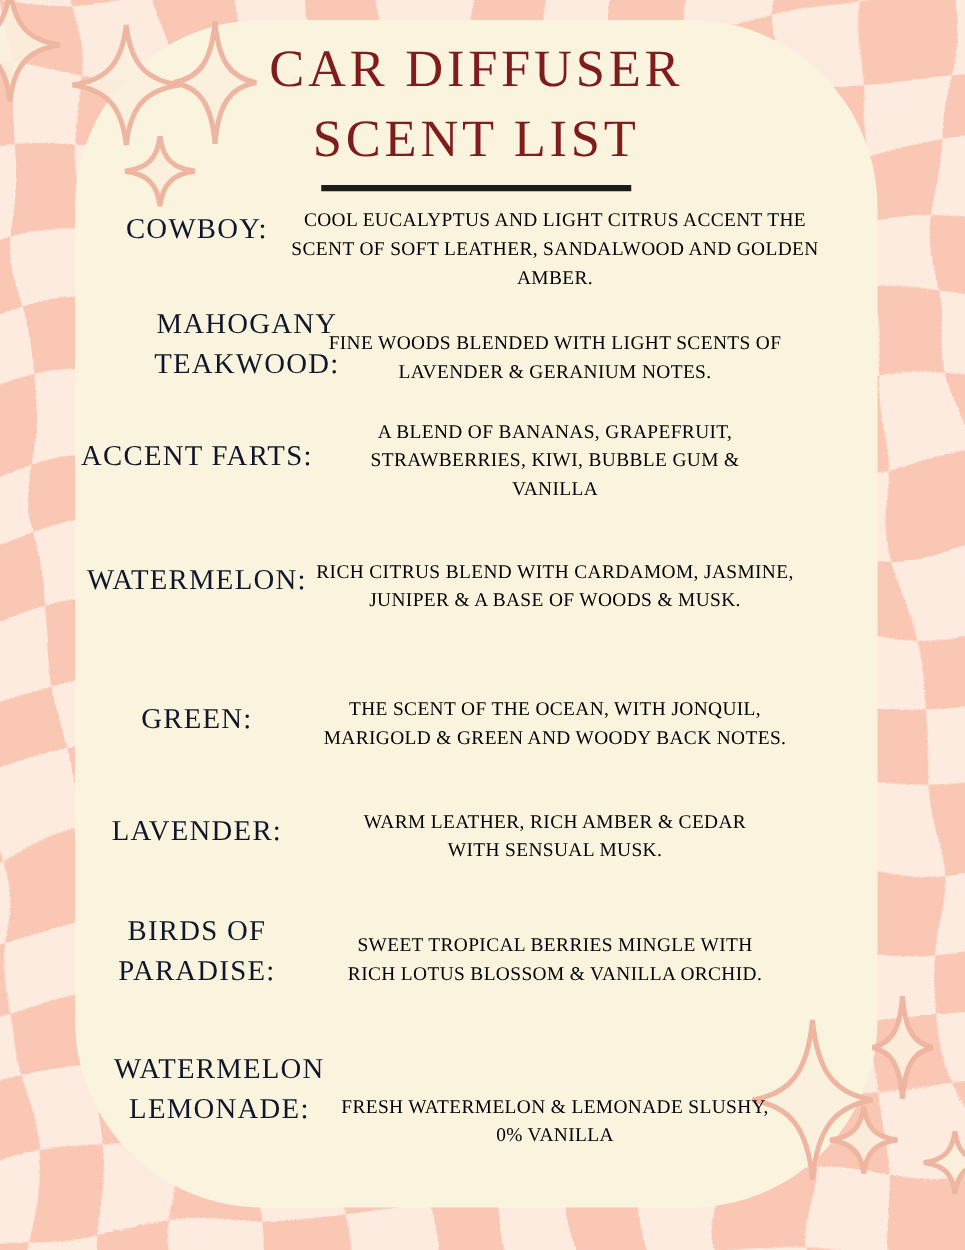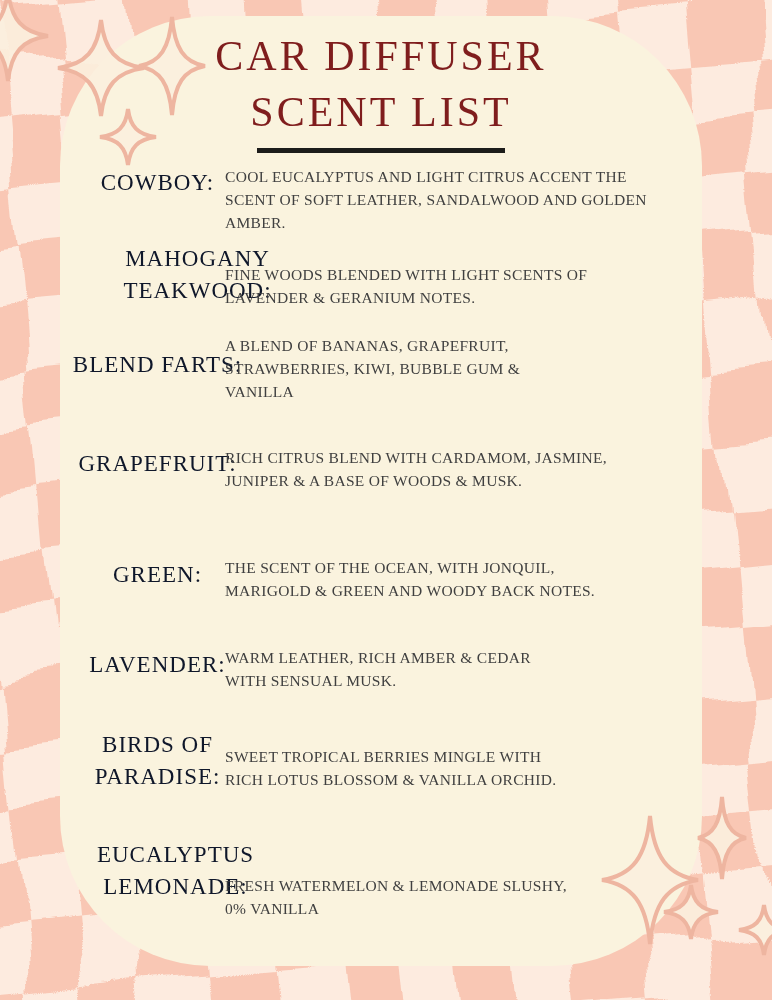--- a/index.html
+++ b/index.html
@@ -55,25 +55,26 @@
     left: 0; width: 195px;
     text-align: center;
     font-size: 23px;
     line-height: 32px;
     letter-spacing: 1px;
     color: #0f172a;
     white-space: pre-line;
   }
   .desc {
     position: absolute;
-    left: 165px; width: 460px;
+    left: 154px; width: 460px;
+    text-align: center;
     font-size: 15.5px;
     line-height: 23px;
     letter-spacing: 0.3px;
-    color: #404040;
+    color: #000000;
     white-space: pre-line;
   }
   
   .n1 { top: 151px; }  .d1 { top: 149px; }
   .n2 { top: 227px; padding-left: 40px; }  .d2 { top: 247px; }
   .n3 { top: 333px; }  .d3 { top: 318px; }
   .n4 { top: 432px; }  .d4 { top: 430px; }
   .n5 { top: 543px; }  .d5 { top: 540px; }
   .n6 { top: 633px; }  .d6 { top: 630px; }
   .n7 { top: 713px; }  .d7 { top: 729px; }
@@ -125,45 +126,45 @@
 SCENT OF SOFT LEATHER, SANDALWOOD AND GOLDEN
 AMBER.</div>
   </div>
   <div>
     <div class="name n2">MAHOGANY
 TEAKWOOD:</div>
     <div class="desc d2">FINE WOODS BLENDED WITH LIGHT SCENTS OF
 LAVENDER &amp; GERANIUM NOTES.</div>
   </div>
   <div>
-    <div class="name n3">BLEND FARTS:</div>
+    <div class="name n3">ACCENT FARTS:</div>
     <div class="desc d3">A BLEND OF BANANAS, GRAPEFRUIT,
 STRAWBERRIES, KIWI, BUBBLE GUM &amp;
 VANILLA</div>
   </div>
   <div>
-    <div class="name n4">GRAPEFRUIT:</div>
+    <div class="name n4">WATERMELON:</div>
     <div class="desc d4">RICH CITRUS BLEND WITH CARDAMOM, JASMINE,
 JUNIPER &amp; A BASE OF WOODS &amp; MUSK.</div>
   </div>
   <div>
     <div class="name n5">GREEN:</div>
     <div class="desc d5">THE SCENT OF THE OCEAN, WITH JONQUIL,
 MARIGOLD &amp; GREEN AND WOODY BACK NOTES.</div>
   </div>
   <div>
     <div class="name n6">LAVENDER:</div>
     <div class="desc d6">WARM LEATHER, RICH AMBER &amp; CEDAR
 WITH SENSUAL MUSK.</div>
   </div>
   <div>
     <div class="name n7">BIRDS OF
 PARADISE:</div>
     <div class="desc d7">SWEET TROPICAL BERRIES MINGLE WITH
 RICH LOTUS BLOSSOM &amp; VANILLA ORCHID.</div>
   </div>
   <div>
-    <div class="name n8">EUCALYPTUS
+    <div class="name n8">WATERMELON
 LEMONADE:</div>
     <div class="desc d8">FRESH WATERMELON &amp; LEMONADE SLUSHY,
 0% VANILLA</div>
   </div>
 </div>
 
 </body></html>

